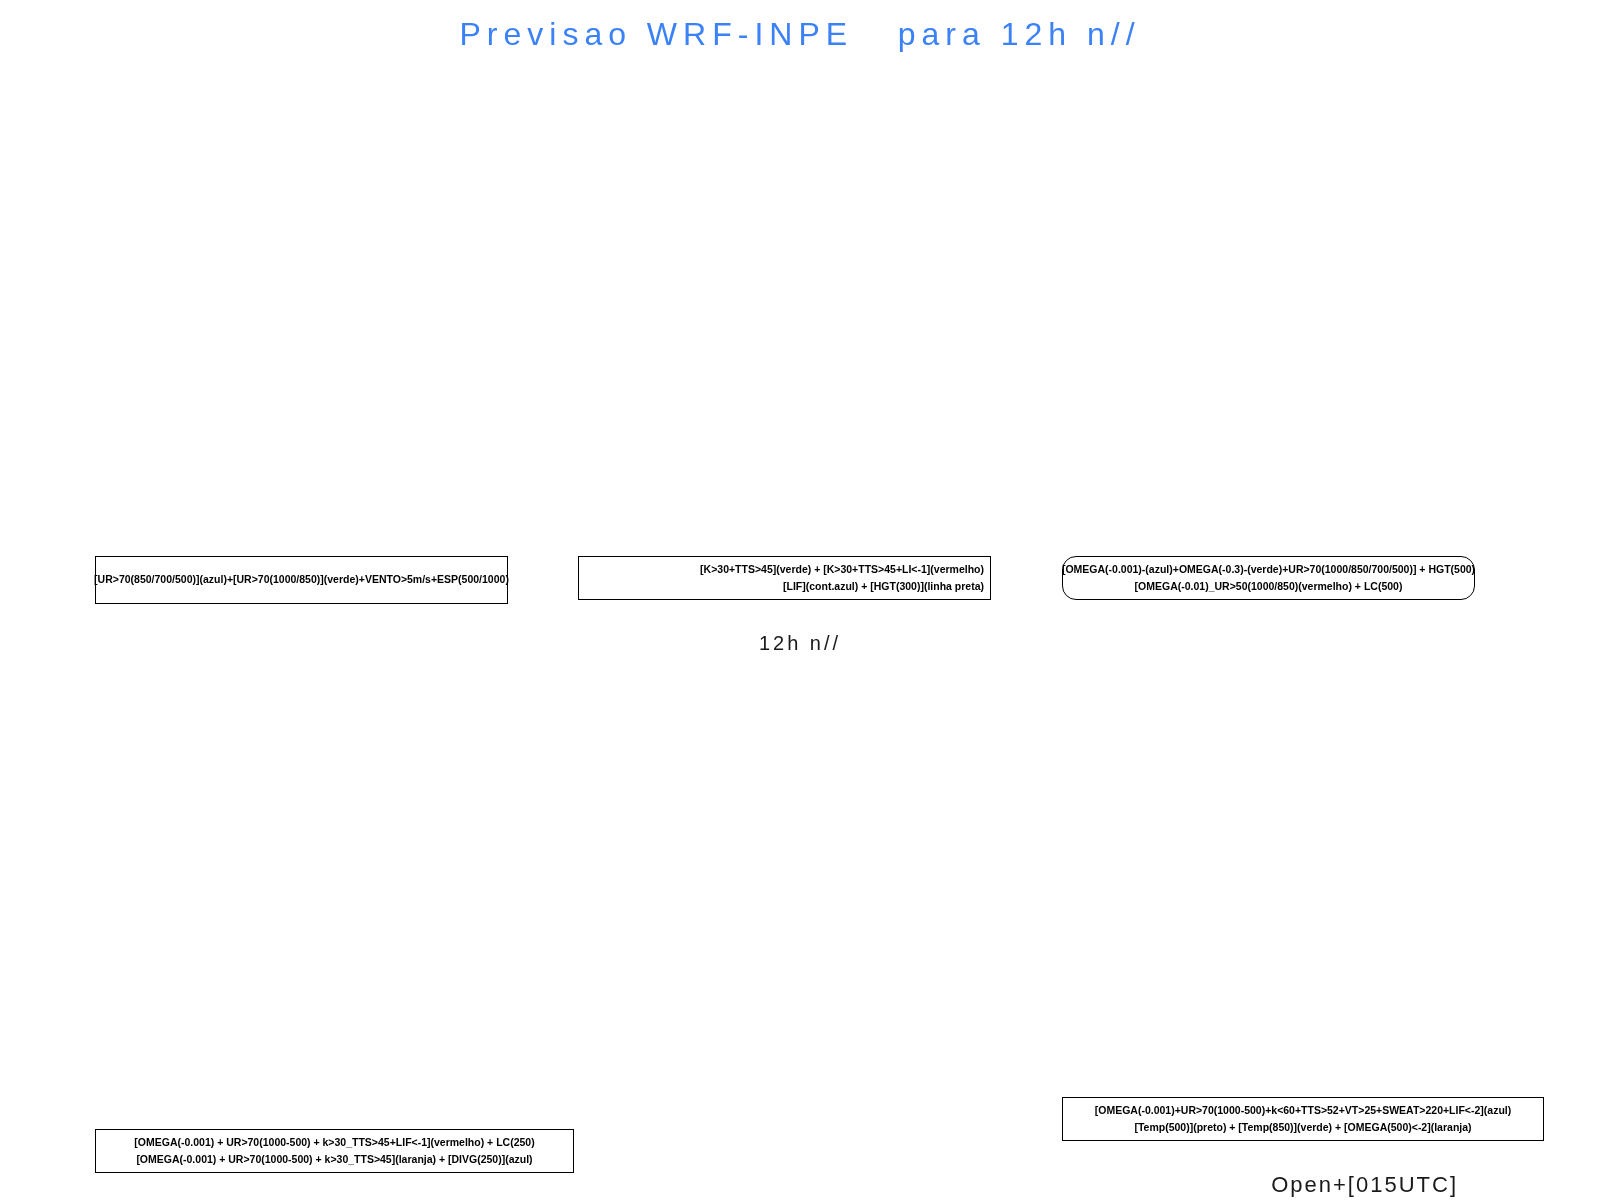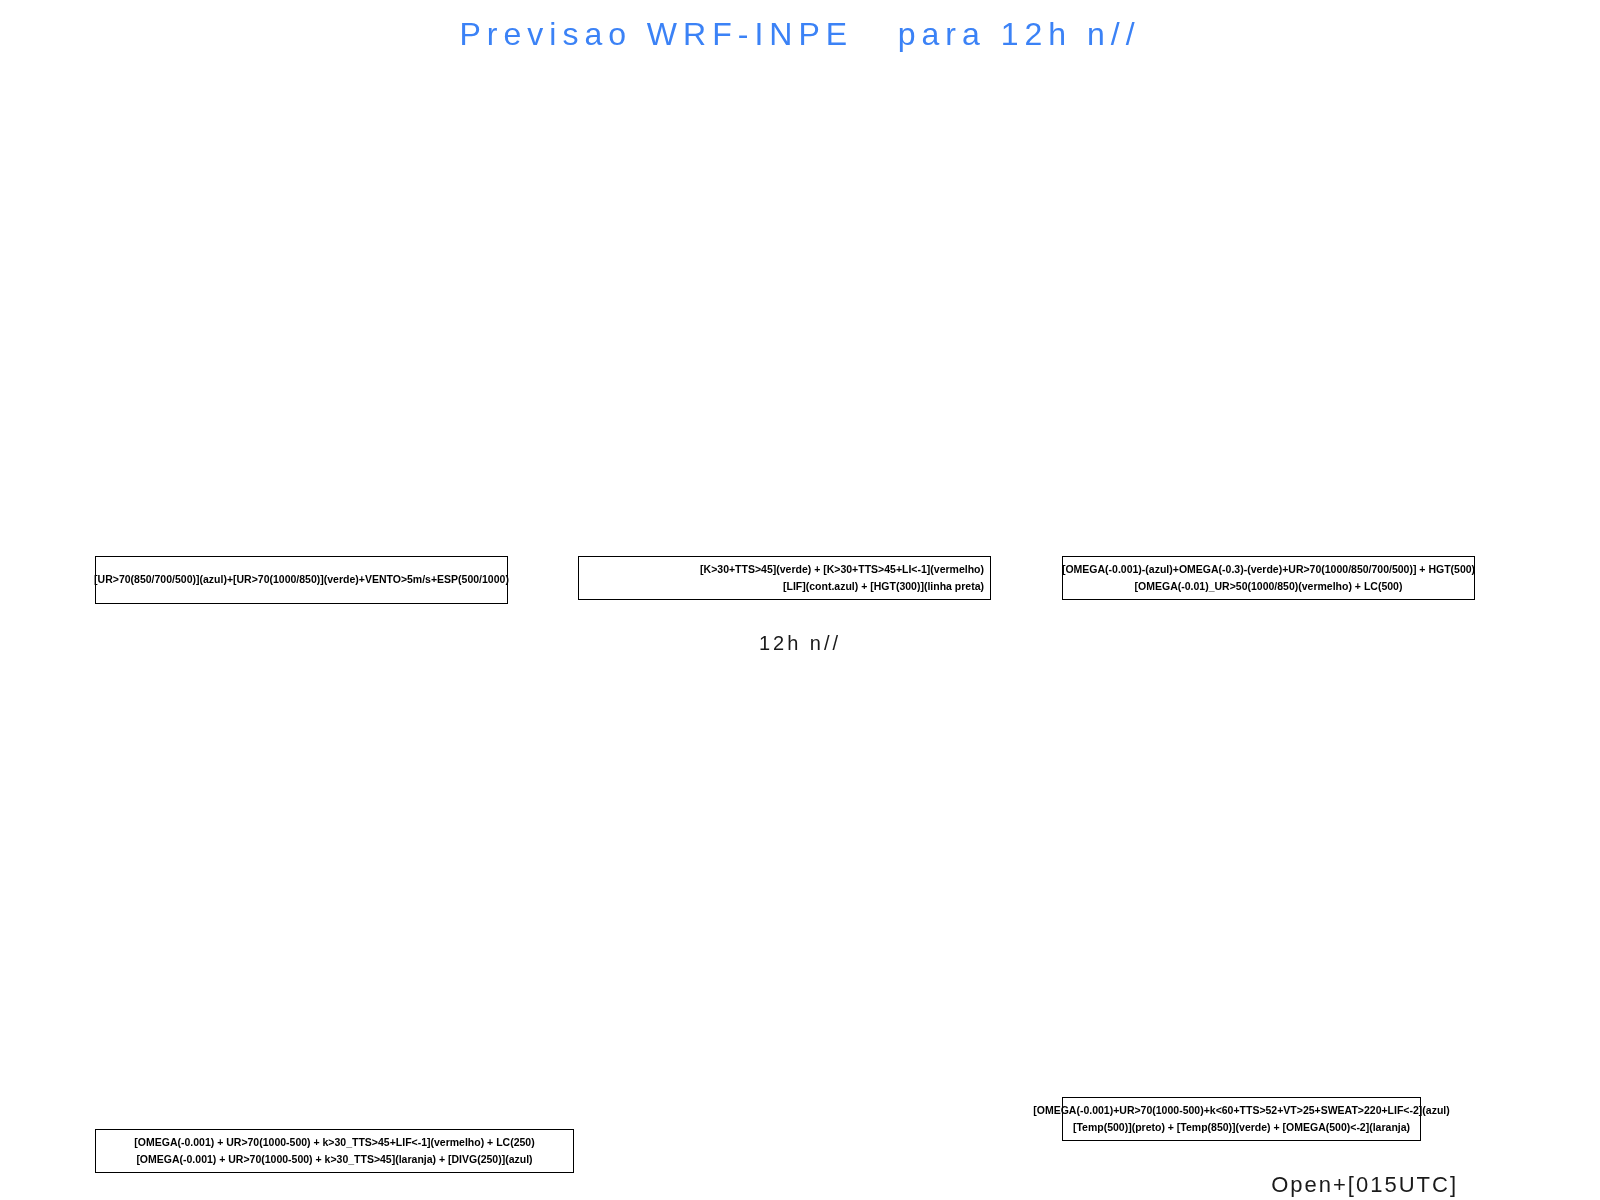--- a/index.html
+++ b/index.html
@@ -73,25 +73,25 @@
     color: #000000;
     white-space: nowrap;
   }
   .legend-line {
     display: block;
     white-space: nowrap;
   }
   
   #legend-top-left   { left: 95px;  top: 556px; width: 413px; height: 48px; }
   #legend-top-mid    { left: 578px; top: 556px; width: 413px; height: 44px; align-items: flex-end; }
-  #legend-top-right  { left: 1062px;top: 556px; width: 413px; height: 44px; }
+  #legend-top-right  { left: 1062px;top: 556px; width: 413px; height: 44px; border-radius: 14px; }
   
   #legend-bot-left   { left: 95px;  top: 1097px; width: 479px; height: 44px; margin-top: 32px; }
   #legend-bot-mid    { left: 578px; top: 1097px; width: 413px; height: 44px; }
-  #legend-bot-right  { left: 1062px;top: 1097px; width: 359px; height: 44px; text-align: right; }
+  #legend-bot-right  { left: 1062px;top: 1097px; width: 482px; height: 44px; text-align: right; }
 
   
   #legend-bot-mid .legend-line { font-size: 10px; }
 </style>
 </head>
 <body>
 
 <div id="page">
 
   <div class="main-title">Previsao WRF-INPE   para 12h n//</div>

